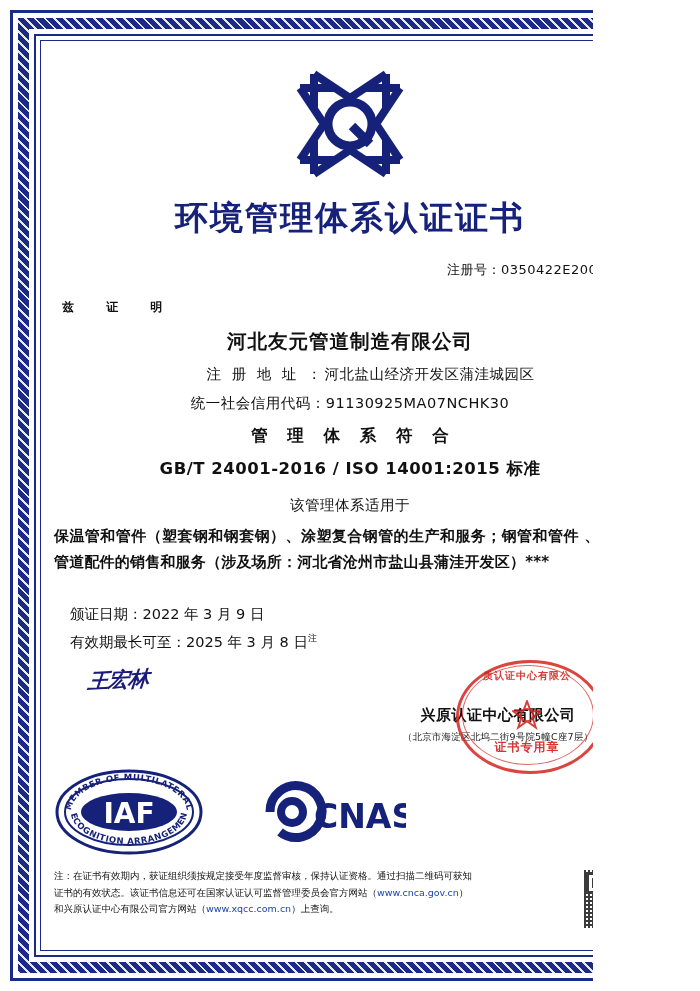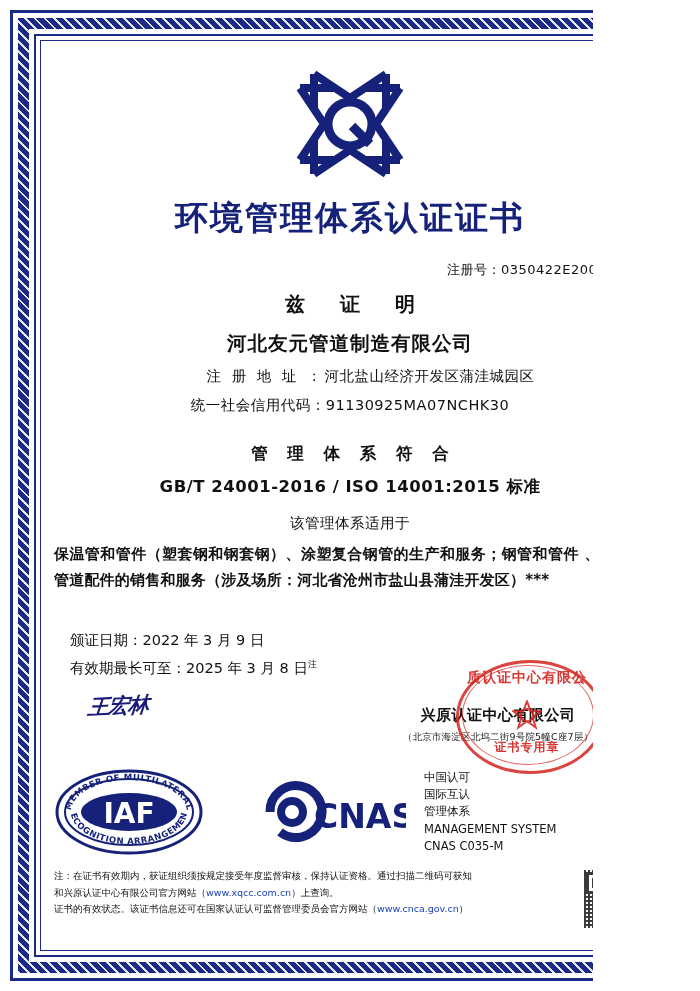--- a/index.html
+++ b/index.html
@@ -99,25 +99,25 @@
   .reg-no {
     text-align: right;
     font-size: 13px;
     color: #111;
     margin-top: 20px;
     padding-right: 10px;
     letter-spacing: 0.5px;
   }
 
   .hereby {
-    text-align: center;
-    font-size: 20px;
+    text-align: left;
+    font-size: 12px;
     font-weight: bold;
     letter-spacing: 14px;
-    margin-top: 12px;
+    margin-top: 20px;
     text-indent: 14px;
   }
 
   .company {
     text-align: center;
     font-size: 19.5px;
     font-weight: bold;
     margin-top: 12px;
     letter-spacing: 1px;
   }
@@ -131,21 +131,21 @@
   .line-row .lbl {
     letter-spacing: 3px;
     margin-left: 41px;
   }
 
   .sys-conform {
     text-align: center;
     font-size: 16.5px;
     font-weight: bold;
     letter-spacing: 7px;
-    margin-top: 28px;
+    margin-top: 12px;
     text-indent: 7px;
   }
 
   .standard {
     text-align: center;
     font-size: 16.5px;
     font-weight: bold;
     margin-top: 11px;
     letter-spacing: 0.5px;
   }
@@ -163,21 +163,21 @@
     line-height: 1.72;
     margin-top: 9px;
     padding: 0 6px;
     text-align: justify;
     letter-spacing: 0.2px;
   }
 
   
   .dates-block {
     position: relative;
-    margin-top: 32px;
+    margin-top: 24px;
     padding-left: 22px;
     font-size: 14.5px;
     line-height: 1.95;
   }
   .dates-block .sup {
     font-size: 9px;
     vertical-align: super;
   }
   .signer-row {
     display: flex;
@@ -243,21 +243,21 @@
     width: 130px; height: 98px;
     border: 1px solid #d3241f;
     border-radius: 50%;
     opacity: 0.7;
   }
   .seal .arc-text {
     position: absolute;
     left: 0; top: 9px;
     width: 142px;
     text-align: center;
-    font-size: 14px;
+    font-size: 10px;
     color: #d3241f;
     font-weight: bold;
     letter-spacing: 1px;
     opacity: 0.9;
   }
   .seal .star {
     position: absolute;
     left: 50%; top: 40px;
     transform: translateX(-50%);
     width: 30px; height: 30px;
@@ -450,35 +450,28 @@
           <textPath href="#iafBot" startOffset="50%" text-anchor="middle">RECOGNITION ARRANGEMENT</textPath>
         </text>
       </svg>
 
       <svg class="cnas" viewBox="0 0 150 80">
         <path d="M14 40 a26 26 0 1 1 10 20" fill="none" stroke="#16227a" stroke-width="9"></path>
         <circle cx="36" cy="40" r="11" fill="none" stroke="#16227a" stroke-width="8"></circle>
         <text x="58" y="56" fill="#16227a" font-size="33" font-weight="bold" font-family="DejaVu Sans, sans-serif">CNAS</text>
       </svg>
 
-      <div class="cnas-text">
-        <div>中国认可</div>
-        <div>国际互认</div>
-        <div>管理体系</div>
-        <div>MANAGEMENT SYSTEM</div>
-        <div>CNAS C035-M</div>
-      </div>
     </div>
 
     <div class="footnote">
       <div>注：在证书有效期内，获证组织须按规定接受年度监督审核，保持认证资格。通过扫描二维码可获知</div>
       <div>
+        <span>证书的有效状态。该证书信息还可在国家认证认可监督管理委员会官方网站（</span><span class="blue">www.cnca.gov.cn</span><span>）</span>
+      </div>
+      <div>
         <span>和兴原认证中心有限公司官方网站（</span><span class="blue">www.xqcc.com.cn</span><span>）上查询。</span>
       </div>
-      <div>
-        <span>证书的有效状态。该证书信息还可在国家认证认可监督管理委员会官方网站（</span><span class="blue">www.cnca.gov.cn</span><span>）</span>
-      </div>
     </div>
 
     <div class="qr"></div>
 
   </div>
 </div>
 
 </body></html>

